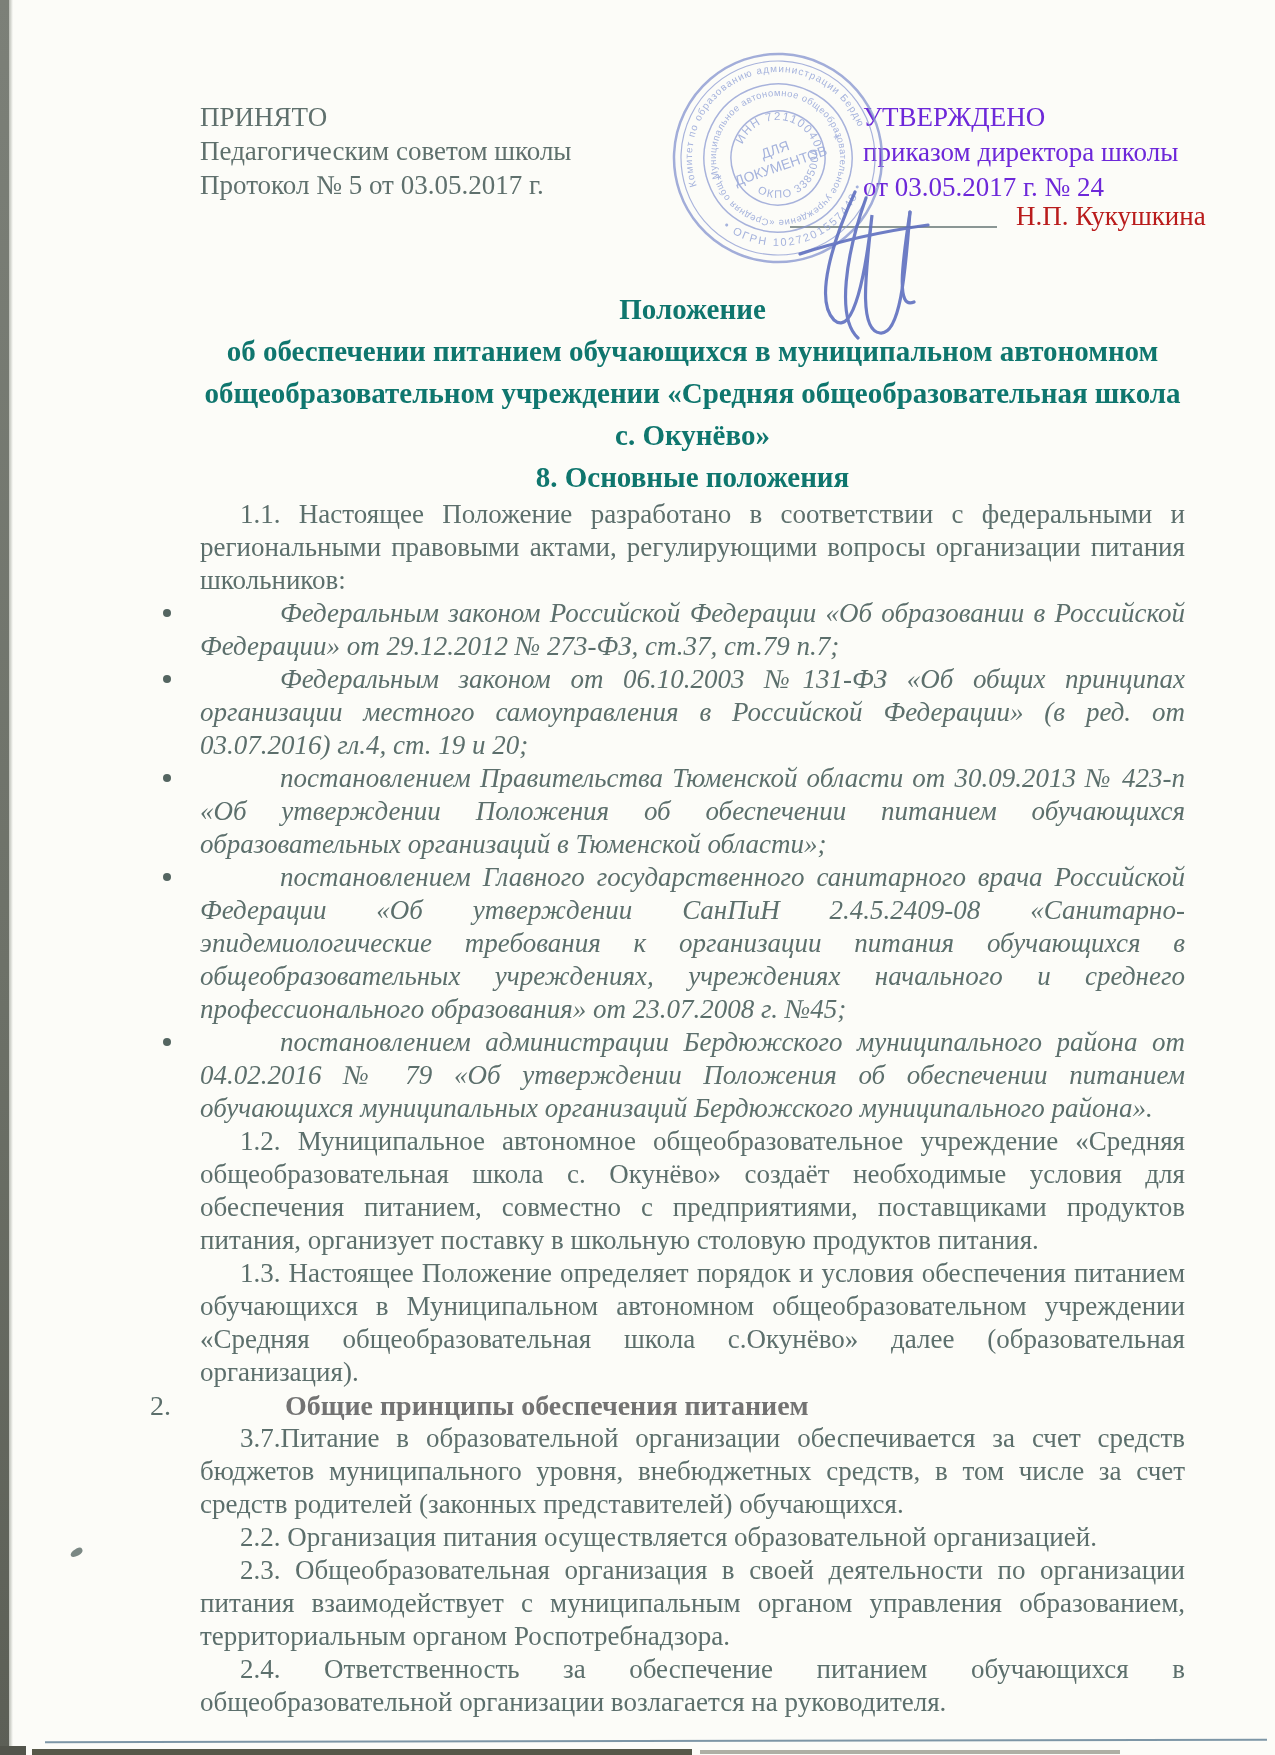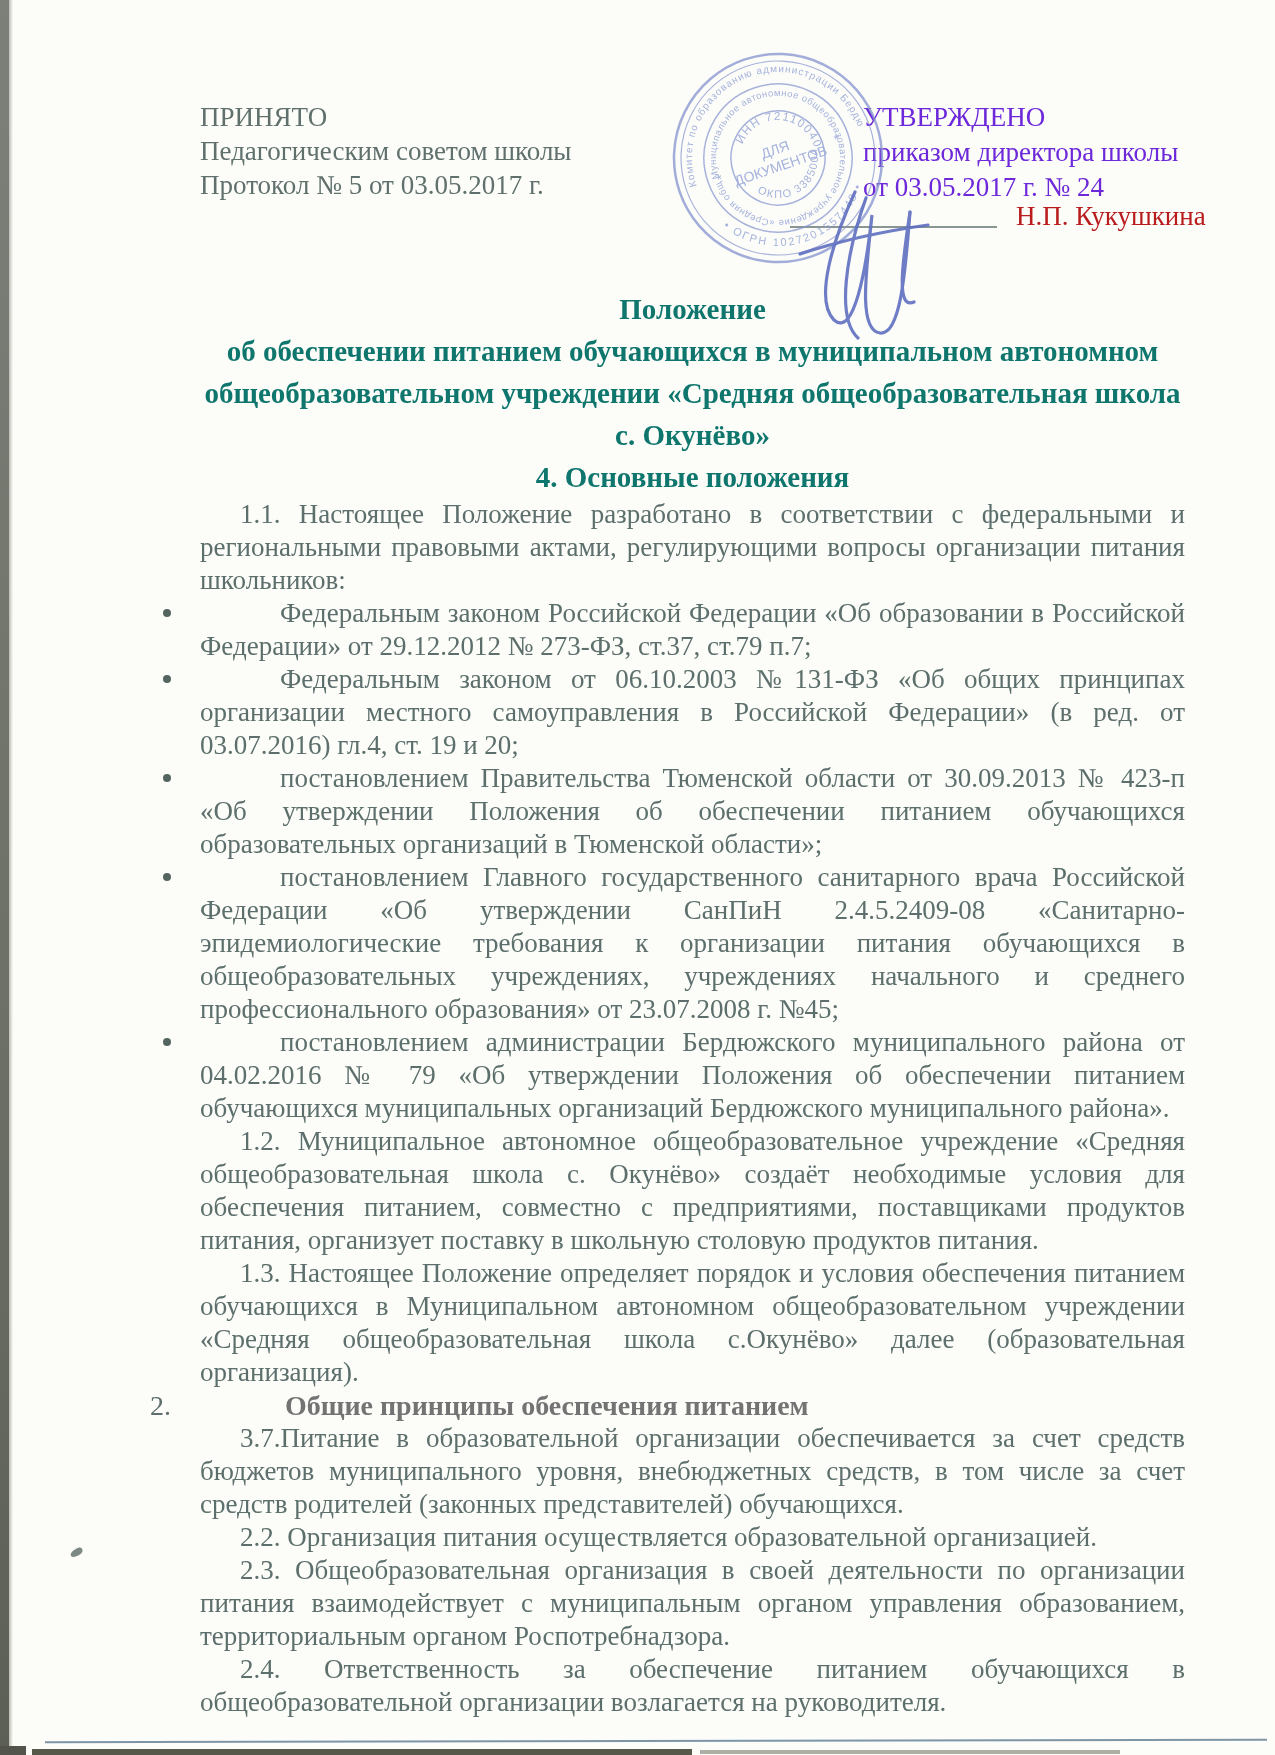--- a/index.html
+++ b/index.html
@@ -30,21 +30,21 @@
   
   .stamp{position:absolute;left:660px;top:40px;width:236px;height:236px;transform:rotate(-19deg);opacity:.88;}
   .signature{position:absolute;left:770px;top:170px;width:220px;height:185px;}
 
   
   .content{position:absolute;left:200px;top:288px;width:985px;}
   .title-block{text-align:center;font-weight:bold;font-size:29px;line-height:42px;color:#0f766e;}
   .body-text{font-size:27px;line-height:33px;}
   .para{margin:0;text-align:justify;text-indent:40px;}
   .bullets{margin:0;padding:0;list-style:none;}
-  .bullet{position:relative;margin:0;text-align:justify;text-indent:80px;}
+  .bullet{position:relative;margin:0;text-align:justify;text-indent:80px;font-style:italic;}
   .bullet .dot{position:absolute;left:-37px;top:12px;width:8px;height:8px;background:#546561;border-radius:50%;}
   .sec2-head{position:relative;margin:0;font-size:28px;line-height:33px;}
   .sec2-num{position:absolute;left:-50px;top:0;font-weight:normal;color:#5c6f6c;}
   .sec2-title{font-weight:bold;color:#737373;padding-left:85px;display:inline-block;}
   .stamp text{font-family:"Liberation Sans","DejaVu Sans",sans-serif;}
 </style>
 </head>
 <body>
 
 <div class="page">
@@ -116,21 +116,21 @@
       <path d="M 140,42 C 132,95 126,140 144,132"></path>
     </g>
   </svg>
 
   <div class="content">
 
     <div class="title-block">
       <div>Положение</div>
       <div>об обеспечении питанием обучающихся в муниципальном автономном</div>
       <div>общеобразовательном учреждении «Средняя общеобразовательная школа с. Окунёво»</div>
-      <div>4. Основные положения</div>
+      <div>8. Основные положения</div>
     </div>
 
     <div class="body-text">
       <p class="para">1.1. Настоящее Положение разработано в соответствии с федеральными и региональными правовыми актами, регулирующими вопросы организации питания школьников:</p>
 
       <div class="bullets">
         <div class="bullet">
           <span class="dot"></span>
           <span>Федеральным законом Российской Федерации «Об образовании в Российской Федерации» от 29.12.2012 № 273-ФЗ, ст.37, ст.79 п.7;</span>
         </div>

